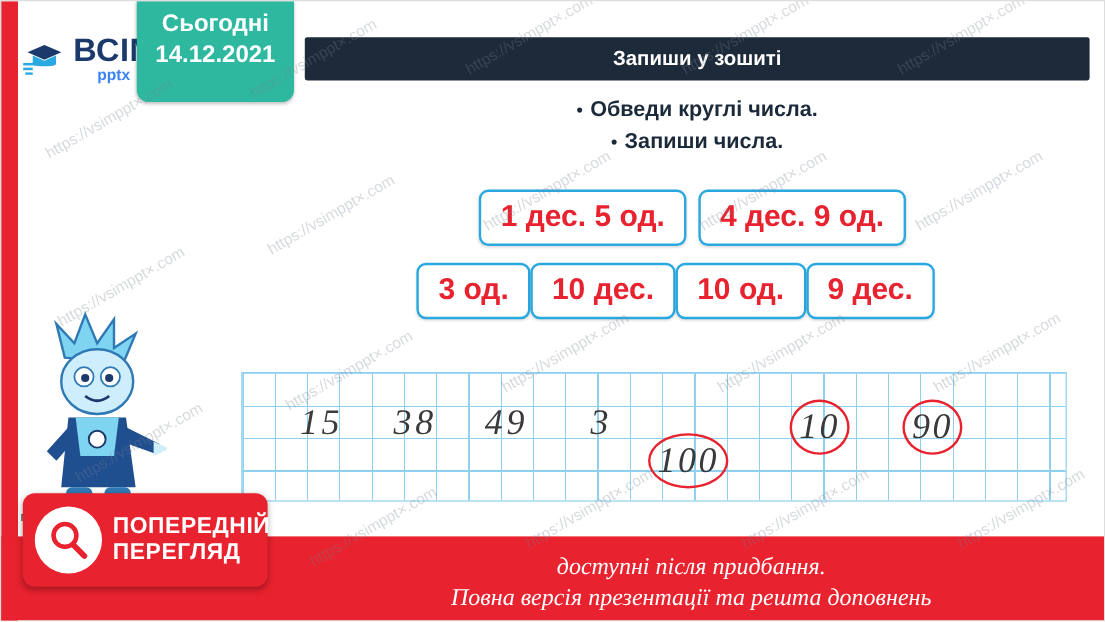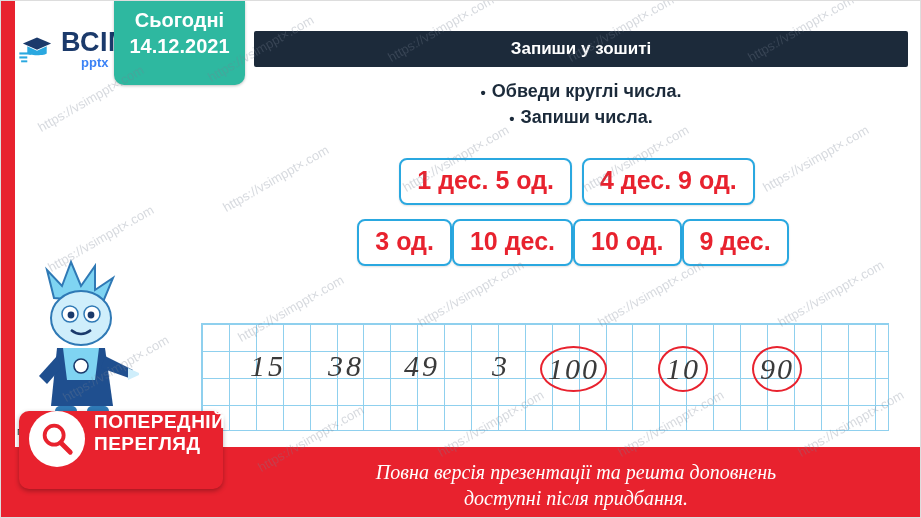--- a/index.html
+++ b/index.html
@@ -147,39 +147,39 @@
     margin-right: 6px;
   }
 
   
   .cards-row {
     position: absolute;
     display: flex;
     justify-content: center;
   }
   .row1 { left: 246px; top: 157px; width: 660px; gap: 10px; }
-  .row2 { left: 242px; top: 218px; width: 660px; }
+  .row2 { left: 232px; top: 218px; width: 660px; }
 
   .card {
     border: 2px solid #2aa8e0;
     border-radius: 8px;
     background: #ffffff;
     color: #e8222e;
     font-weight: bold;
     font-size: 25px;
     padding: 6px 16px 8px 16px;
     white-space: nowrap;
     box-shadow: 0 1px 2px rgba(0,0,0,0.12);
   }
 
   
   .notebook {
     position: absolute;
     left: 200px;
-    top: 322px;
+    top: 309px;
     width: 688px;
     height: 108px;
     background:
       repeating-linear-gradient(to right, #8fd0ee 0 1px, transparent 1px 26.9px),
       repeating-linear-gradient(to bottom, #8fd0ee 0 1px, transparent 1px 27px);
     border-top: 1px solid #8fd0ee;
     border-left: 1px solid #8fd0ee;
     border-right: 1px solid #8fd0ee;
     border-bottom: 1px solid #8fd0ee;
     box-sizing: border-box;
@@ -219,20 +219,21 @@
   .preview-btn {
     position: absolute;
     left: 18px;
     bottom: 28px;
     width: 204px;
     height: 78px;
     background: #e8222e;
     border-radius: 10px;
     box-shadow: 0 2px 5px rgba(0,0,0,0.3);
     display: flex;
+    align-items: center;
     padding-left: 10px;
     box-sizing: border-box;
   }
   .preview-circle {
     width: 56px;
     height: 56px;
     border-radius: 50%;
     background: #ffffff;
     display: flex;
     align-items: center;
@@ -315,21 +316,21 @@
     <div class="card">10 дес.</div>
     <div class="card">10 од.</div>
     <div class="card">9 дес.</div>
   </div>
 
   <div class="notebook">
     <div class="handwrite" style="left:48px;">15</div>
     <div class="handwrite" style="left:126px;">38</div>
     <div class="handwrite" style="left:202px;">49</div>
     <div class="handwrite" style="left:290px;">3</div>
-    <div class="circled" style="left:338px;">100</div>
+    <div class="circled" style="left:338px;margin-top:28px;">100</div>
     <div class="circled" style="left:456px;">10</div>
     <div class="circled" style="left:550px;">90</div>
   </div>
 
   <svg class="fixie" viewBox="0 0 110 175">
     <g>
       <path d="M25 42 L18 14 L33 30 L42 6 L52 30 L66 10 L66 34 L84 22 L74 46 Z" fill="#7fd4f2" stroke="#2f79b5" stroke-width="2"></path>
       <ellipse cx="52" cy="62" rx="30" ry="27" fill="#cfeefb" stroke="#2f79b5" stroke-width="2"></ellipse>
       <circle cx="41" cy="58" r="8" fill="#ffffff" stroke="#2f79b5" stroke-width="1.5"></circle>
       <circle cx="63" cy="58" r="8" fill="#ffffff" stroke="#2f79b5" stroke-width="1.5"></circle>
@@ -342,22 +343,22 @@
       <path d="M76 100 L104 114 L100 122 L72 112 Z" fill="#1f4f8f"></path>
       <path d="M99 112 L112 118 L99 124 Z" fill="#cfeefb"></path>
       <path d="M28 100 L10 120 L18 128 L32 112 Z" fill="#1f4f8f"></path>
       <rect x="26" y="150" width="22" height="18" rx="5" fill="#2f79b5"></rect>
       <rect x="58" y="150" width="22" height="18" rx="5" fill="#2f79b5"></rect>
     </g>
   </svg>
 
   <div class="bottom-bar"></div>
   <div class="bottom-text">
+    <div>доступні після придбання.</div>
     <div>Повна версія презентації та решта доповнень</div>
-    <div>доступні після придбання.</div>
   </div>
 
   <div class="tiny-left-text">п</div>
 
   <div class="preview-btn">
     <div class="preview-circle">
       <svg viewBox="0 0 40 40" width="38" height="38">
         <circle cx="17" cy="16" r="10" fill="none" stroke="#e8222e" stroke-width="4"></circle>
         <line x1="24" y1="24" x2="34" y2="34" stroke="#e8222e" stroke-width="5" stroke-linecap="round"></line>
       </svg>

